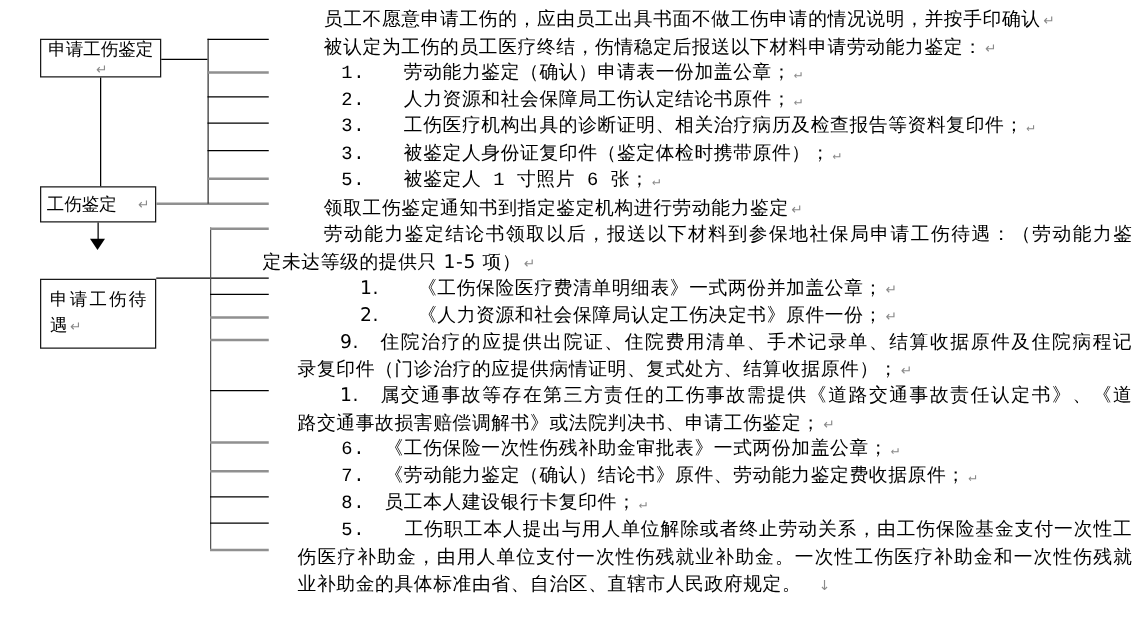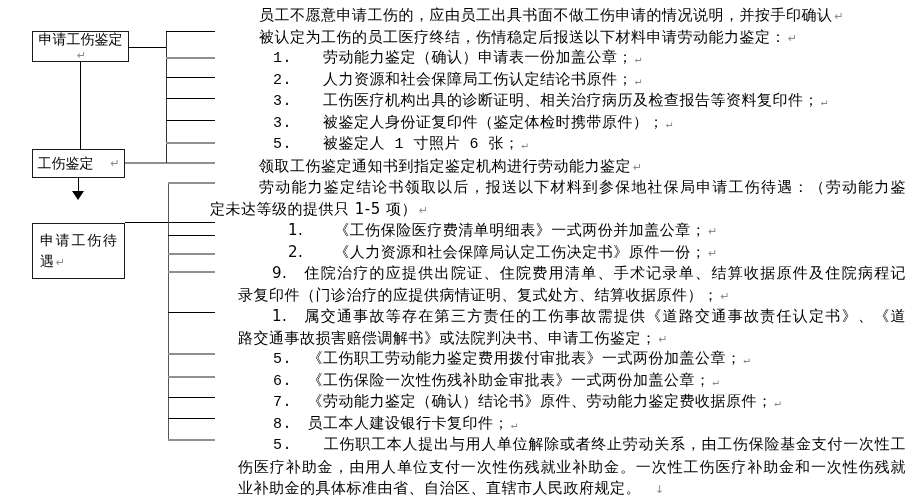--- a/index.html
+++ b/index.html
@@ -128,21 +128,20 @@
     <div class="ln ind-i1"><span>5.　　被鉴定人 1 寸照片 6 张；</span><span class="pmark">↵</span></div>
     <div class="ln ind-p"><span>领取工伤鉴定通知书到指定鉴定机构进行劳动能力鉴定</span><span class="pmark">↵</span></div>
     <div class="ln ind-p just"><span>劳动能力鉴定结论书领取以后，报送以下材料到参保地社保局申请工伤待遇：（劳动能力鉴</span></div>
     <div class="ln outdent"><span>定未达等级的提供只 1-5 项）</span><span class="pmark">↵</span></div>
     <div class="ln ind-i2"><span>1.　　《工伤保险医疗费清单明细表》一式两份并加盖公章；</span><span class="pmark">↵</span></div>
     <div class="ln ind-i2"><span>2.　　《人力资源和社会保障局认定工伤决定书》原件一份；</span><span class="pmark">↵</span></div>
     <div class="ln ind-i3 just"><span>9.　住院治疗的应提供出院证、住院费用清单、手术记录单、结算收据原件及住院病程记</span></div>
     <div class="ln"><span>录复印件（门诊治疗的应提供病情证明、复式处方、结算收据原件）；</span><span class="pmark">↵</span></div>
     <div class="ln ind-i3 just"><span>1.　属交通事故等存在第三方责任的工伤事故需提供《道路交通事故责任认定书》、《道</span></div>
     <div class="ln"><span>路交通事故损害赔偿调解书》或法院判决书、申请工伤鉴定；</span><span class="pmark">↵</span></div>
-    <div class="ln ind-i1"><span>5.　《工伤职工劳动能力鉴定费用拨付审批表》一式两份加盖公章；</span><span class="pmark">↵</span></div>
     <div class="ln ind-i1"><span>6.　《工伤保险一次性伤残补助金审批表》一式两份加盖公章；</span><span class="pmark">↵</span></div>
     <div class="ln ind-i1"><span>7.　《劳动能力鉴定（确认）结论书》原件、劳动能力鉴定费收据原件；</span><span class="pmark">↵</span></div>
     <div class="ln ind-i1"><span>8.　员工本人建设银行卡复印件；</span><span class="pmark">↵</span></div>
     <div class="ln ind-i1 just"><span>5.　　工伤职工本人提出与用人单位解除或者终止劳动关系，由工伤保险基金支付一次性工</span></div>
     <div class="ln just"><span>伤医疗补助金，由用人单位支付一次性伤残就业补助金。一次性工伤医疗补助金和一次性伤残就</span></div>
     <div class="ln"><span>业补助金的具体标准由省、自治区、直辖市人民政府规定。</span><span class="pmark gapmark">↓</span></div>
   </div>
 
 </div>
 

